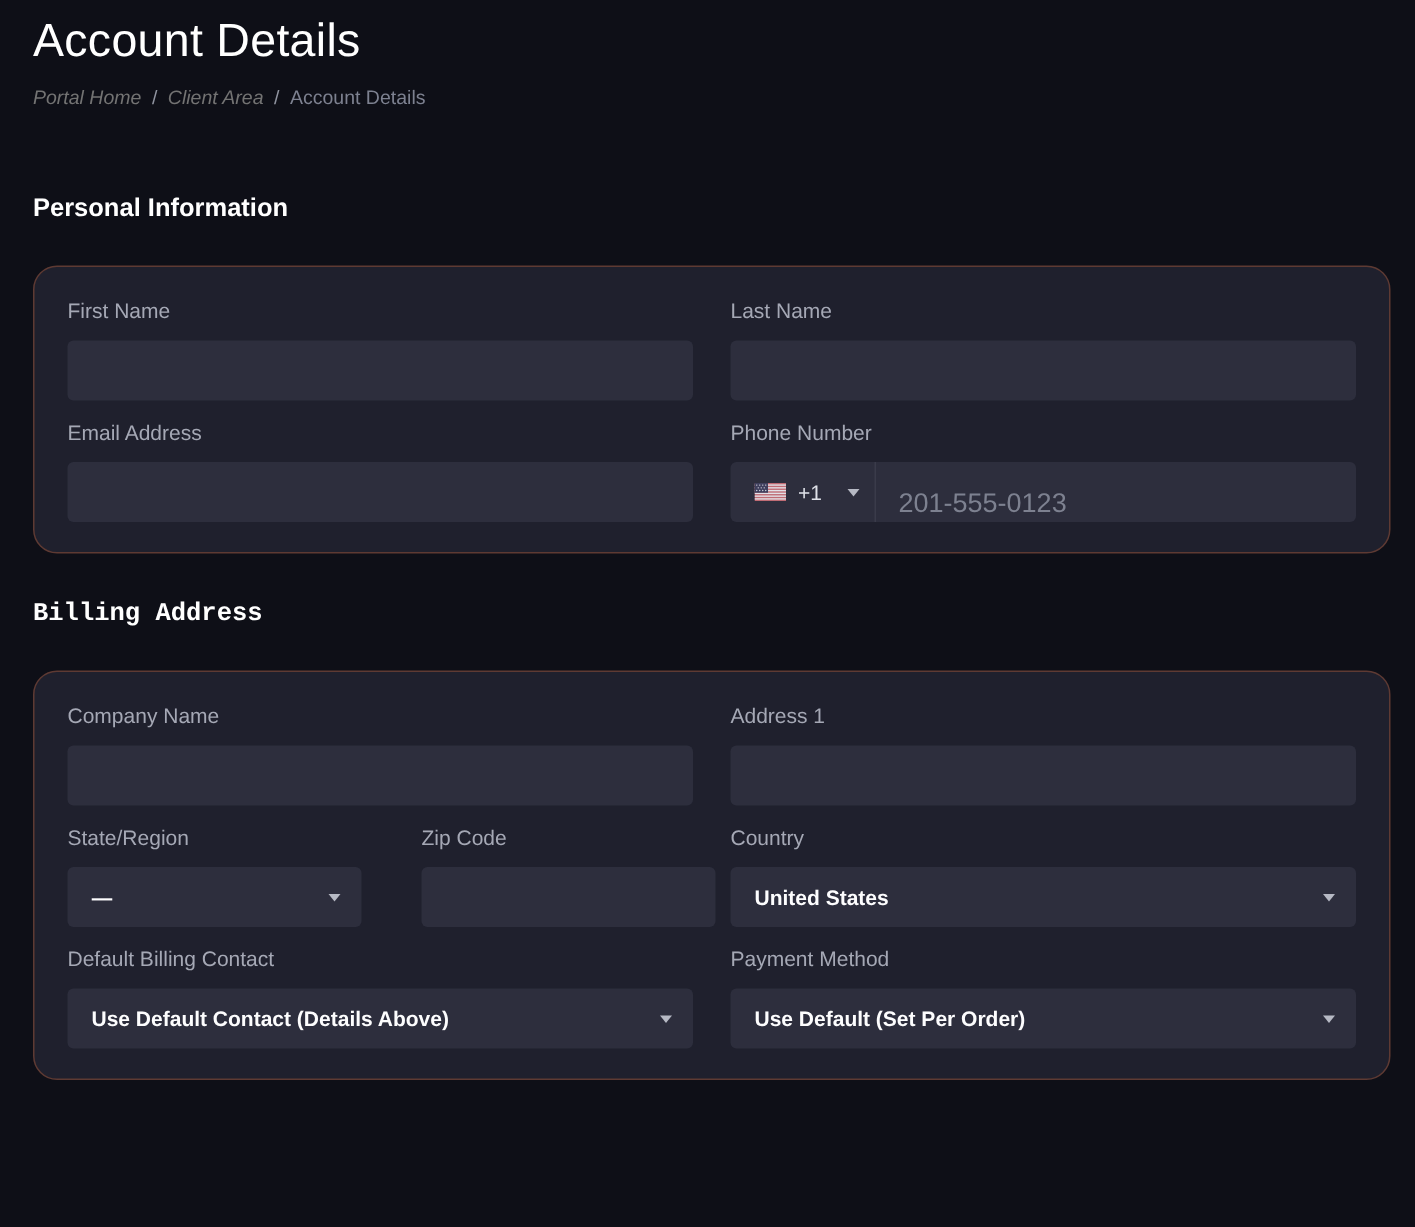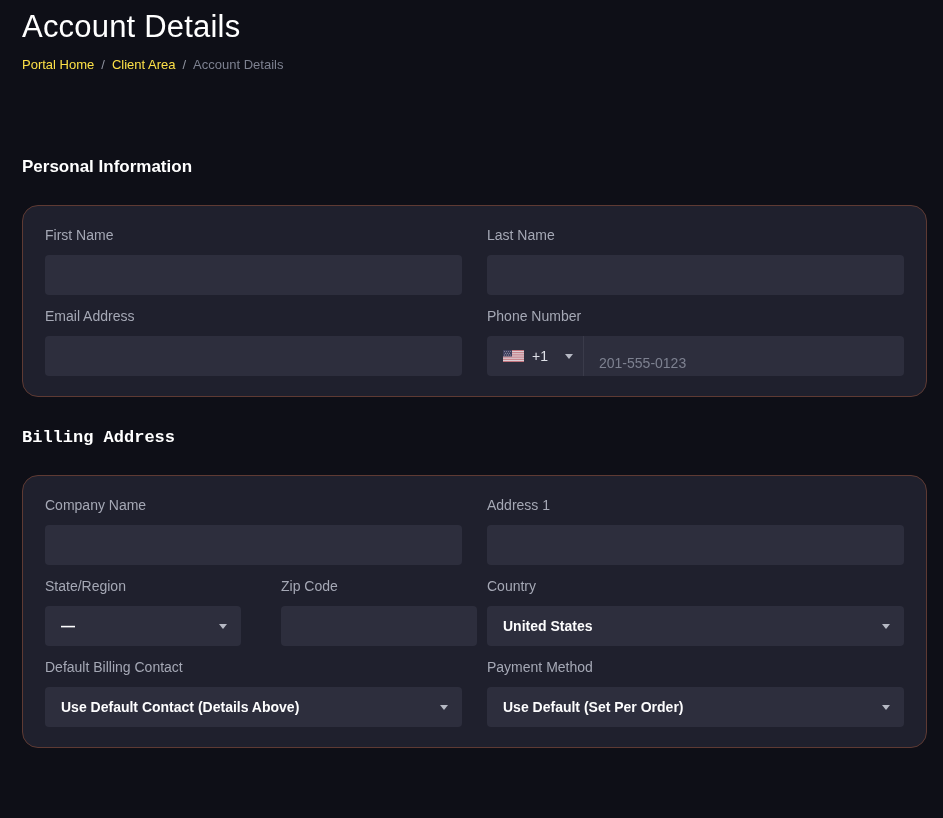--- a/index.html
+++ b/index.html
@@ -20,31 +20,31 @@
   }
 
   .breadcrumb {
     margin-top: 11px;
     font-size: 13px;
     line-height: 16px;
     display: flex;
     align-items: center;
     gap: 7px;
   }
-  .breadcrumb a { color: #fde047; text-decoration: none; cursor: pointer; }
+  .breadcrumb a { color: #737373; text-decoration: none; cursor: pointer; font-style: italic; }
   .breadcrumb .sep { color: #9094a0; }
   .breadcrumb .current { color: #7d8190; }
 
   .section-heading {
     font-size: 17px;
     line-height: 20px;
     font-weight: 700;
     color: #ffffff;
   }
-  .section-heading.first { margin-top: 84px; }
+  .section-heading.first { margin-top: 56px; }
   .section-heading.later { margin-top: 31px; font-family: Liberation Mono, monospace; }
 
   .panel {
     margin-top: 27px;
     width: 905px;
     background: #1f202d;
     border: 1px solid #5e3a33;
     border-radius: 16px;
     padding: 21px 22px 20px 22px;
   }
@@ -136,21 +136,21 @@
   .country-select .caret { right: 10px; }
   .flag { display: inline-flex; line-height: 0; }
   .phone-input {
     flex: 1 1 auto;
     height: 54px;
     background: transparent;
     border: none;
     border-left: 1px solid #3a3b4a;
     border-radius: 0;
     padding: 0 15px;
-    font-size: 14px;
+    font-size: 18px;
     font-family: "Liberation Sans", "DejaVu Sans", sans-serif;
     color: #f2f3f6;
     outline: none;
   }
   .phone-input::placeholder { color: #7d8190; opacity: 1; }
 </style>
 </head>
 <body>
 
 <div class="page">

